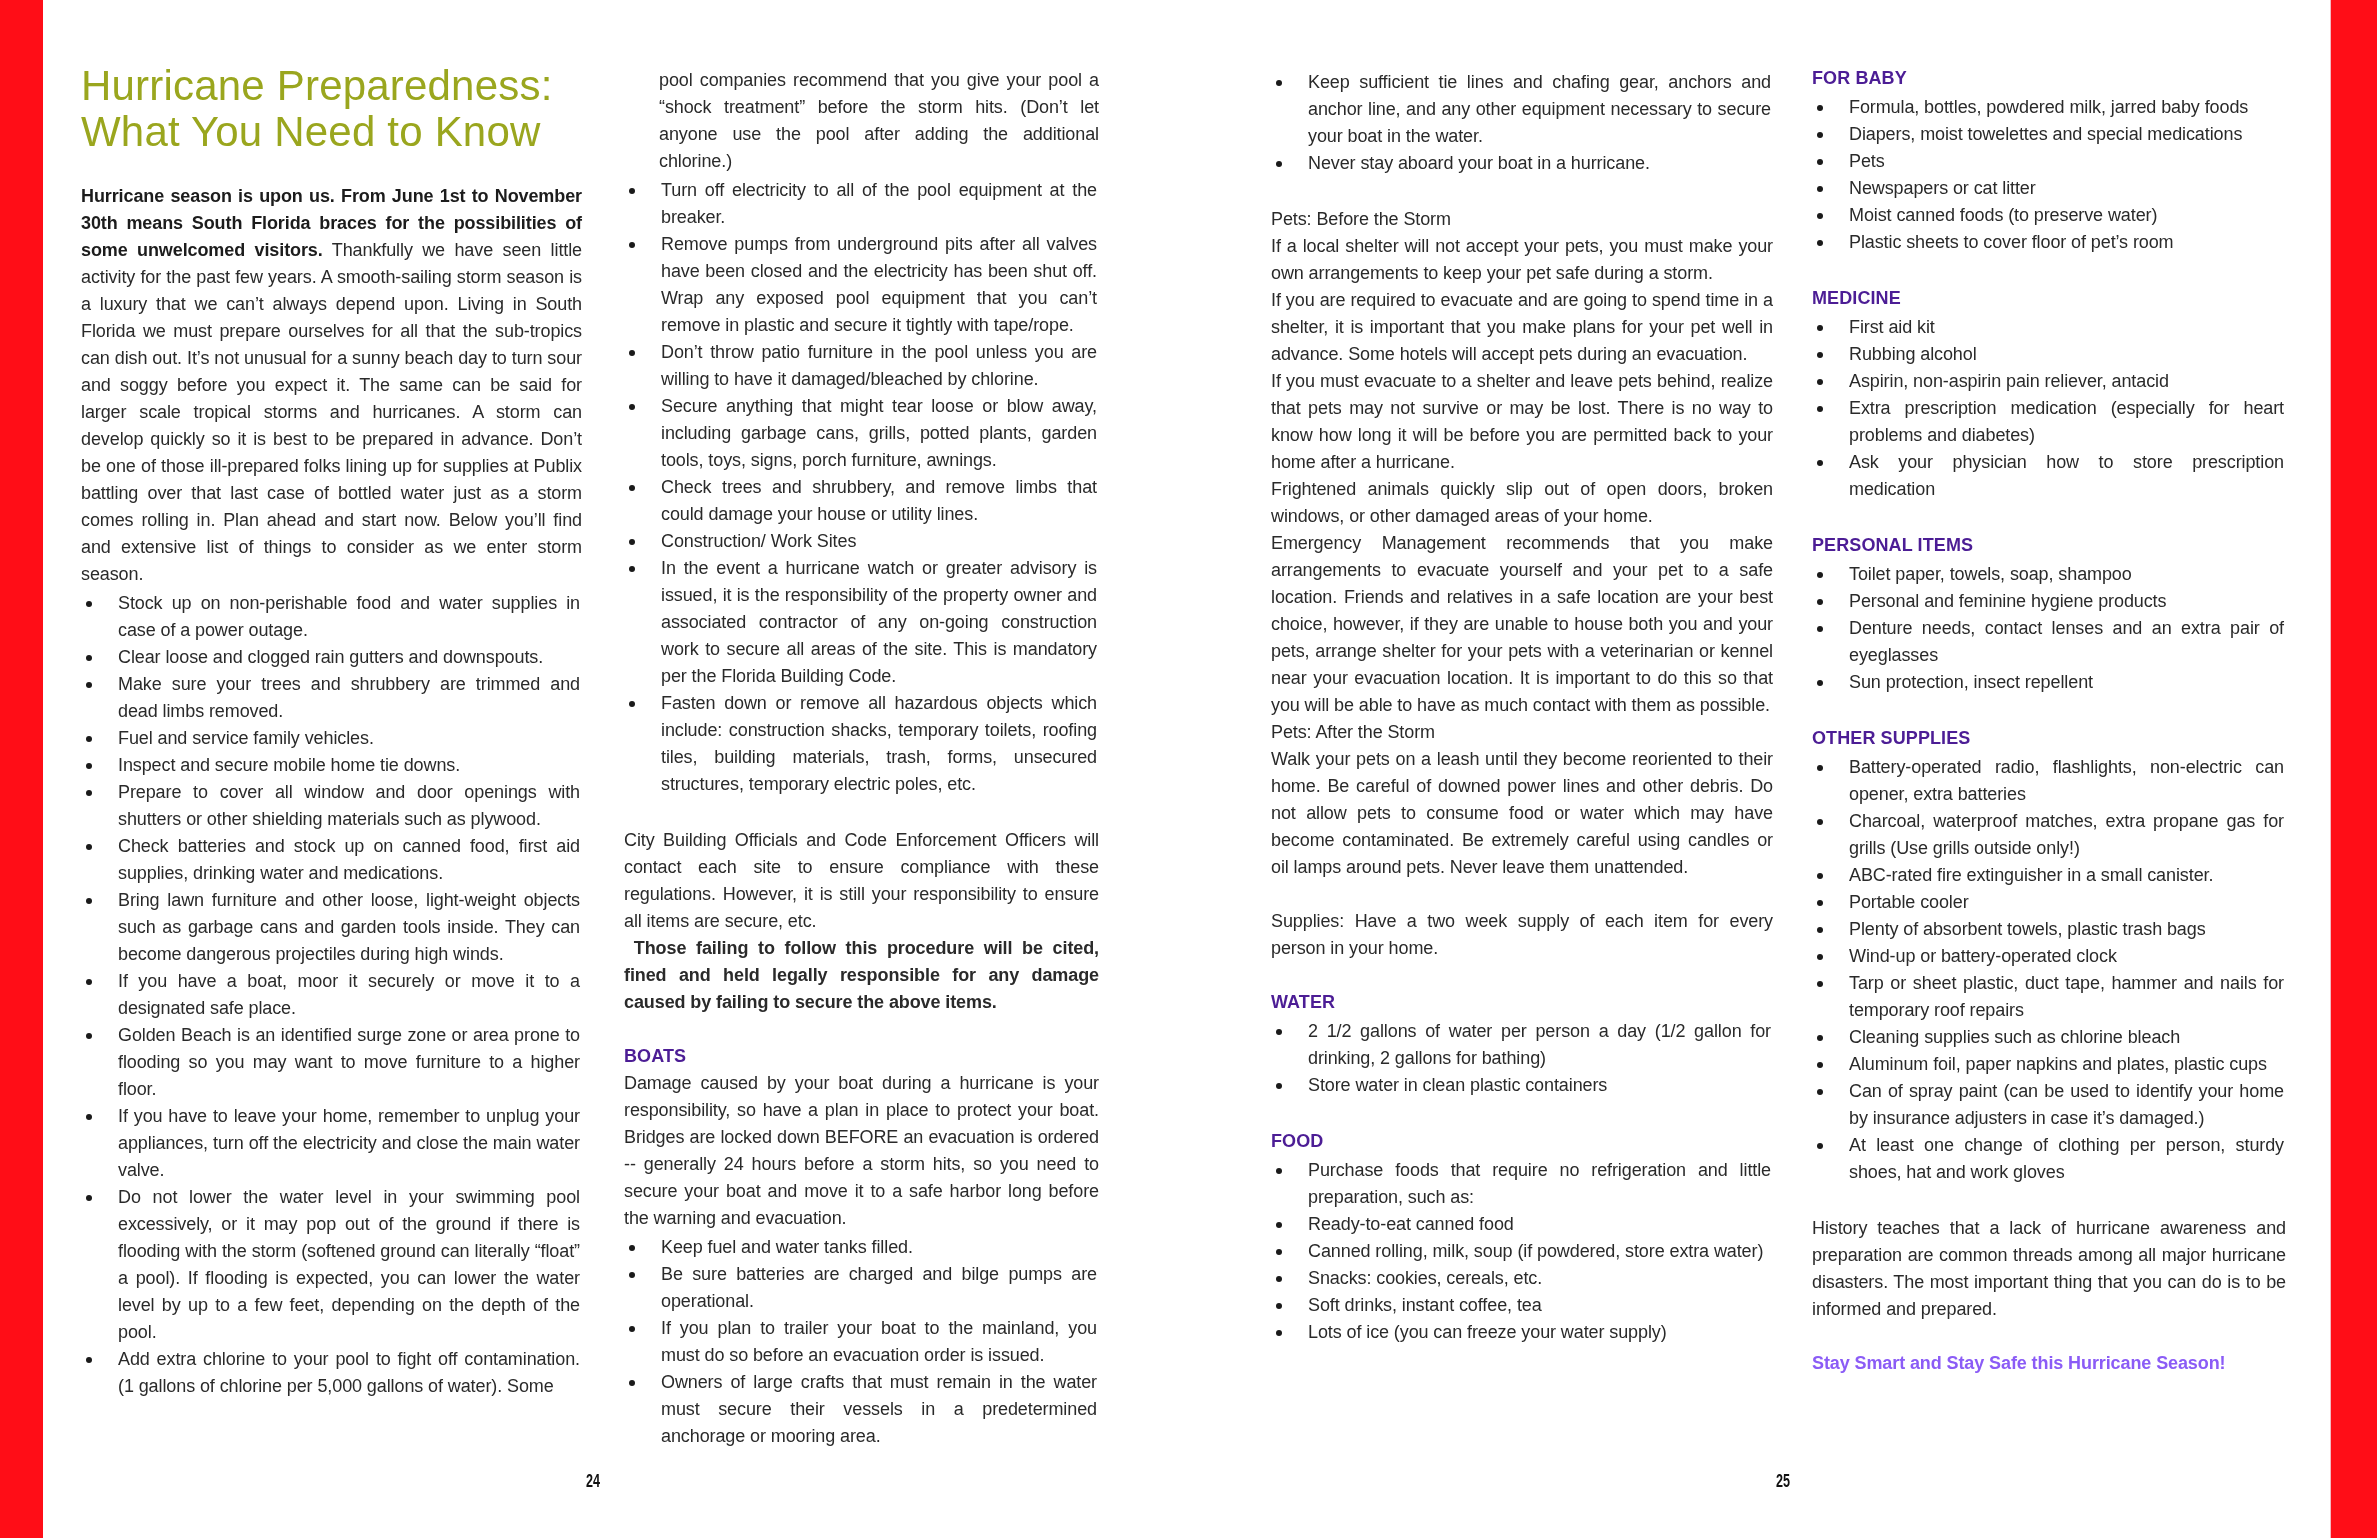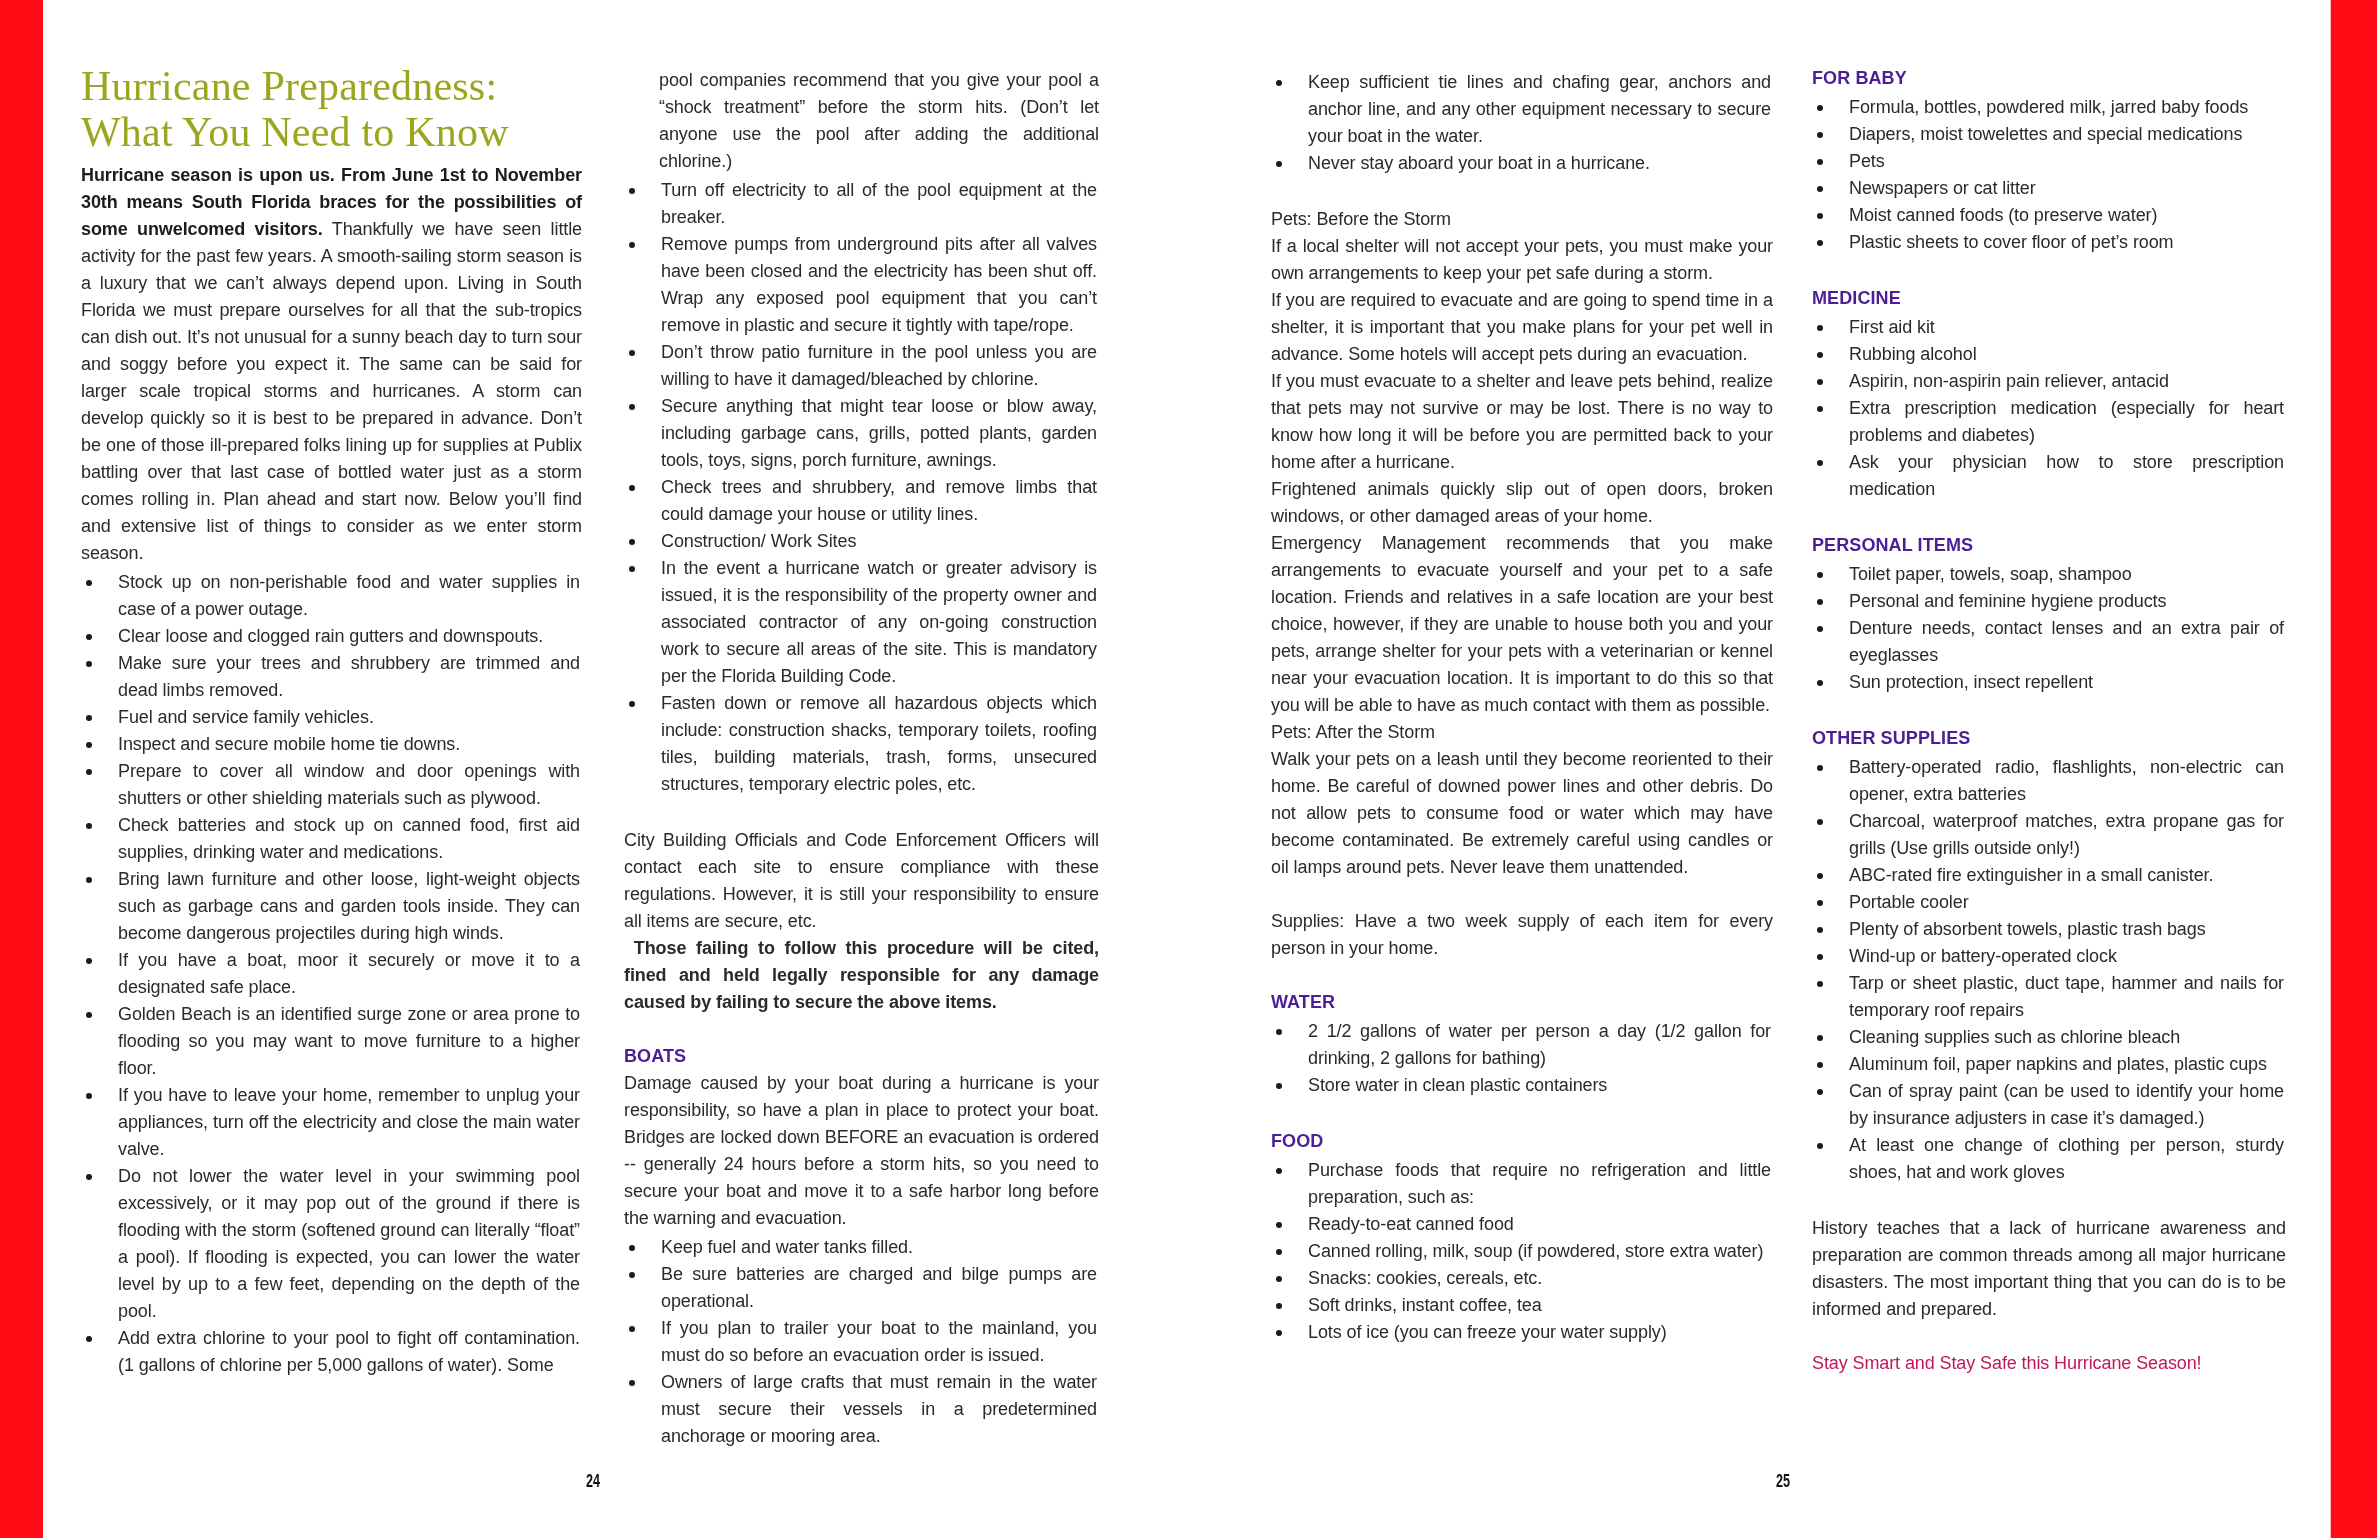--- a/index.html
+++ b/index.html
@@ -16,33 +16,33 @@
 
   .col { position: absolute; font-size: 18px; line-height: 27px; font-weight: 300; letter-spacing: -0.1px; }
   .col p { margin: 0; text-align: justify; }
   .c1 { left: 81px; top: 63px; width: 501px; }
   .c2 { left: 624px; top: 67px; width: 475px; }
   .c3 { left: 1271px; top: 67px; width: 502px; }
   .c4 { left: 1812px; top: 65px; width: 474px; }
 
   .title {
     color: #9aa61e; font-size: 42px; line-height: 46px; font-weight: 400;
-    margin: 0 0 7px 0; letter-spacing: 0.2px; white-space: nowrap; font-family: Liberation Serif, serif;
+    margin: 0 0 28px 0; letter-spacing: 0.2px; white-space: nowrap;
   }
   .lead { font-weight: 700; color: #1c1c1c; }
   ul.bul { list-style: none; margin: 2px; padding: 0; }
   ul.bul li { position: relative; padding-left: 35px; text-align: justify; }
   ul.bul li::before {
     content: ""; position: absolute; left: 2.8px; top: 10.5px;
     width: 6.3px; height: 6.3px; border-radius: 50%; background: #1a1a1a;
   }
   .sp { height: 27px; }
   .h { font-weight: 700; color: #4c1d95; letter-spacing: 0.1px; }
   .indent { text-indent: 9.8px; font-weight: bold; }
-  .closing { font-weight: 400; color: #be185d; margin: 0; }
+  .closing { font-weight: 700; color: #8b5cf6; margin: 0; }
 
   .pagenum {
     position: absolute; top: 1471px; font-weight: 700; font-size: 18px;
     color: #111; transform: scaleX(0.7); transform-origin: left top;
     font-family: "Liberation Sans", sans-serif;
   }
   .pn-left { left: 586px; }
   .pn-right { left: 1776px; }
 </style>
 </head>

